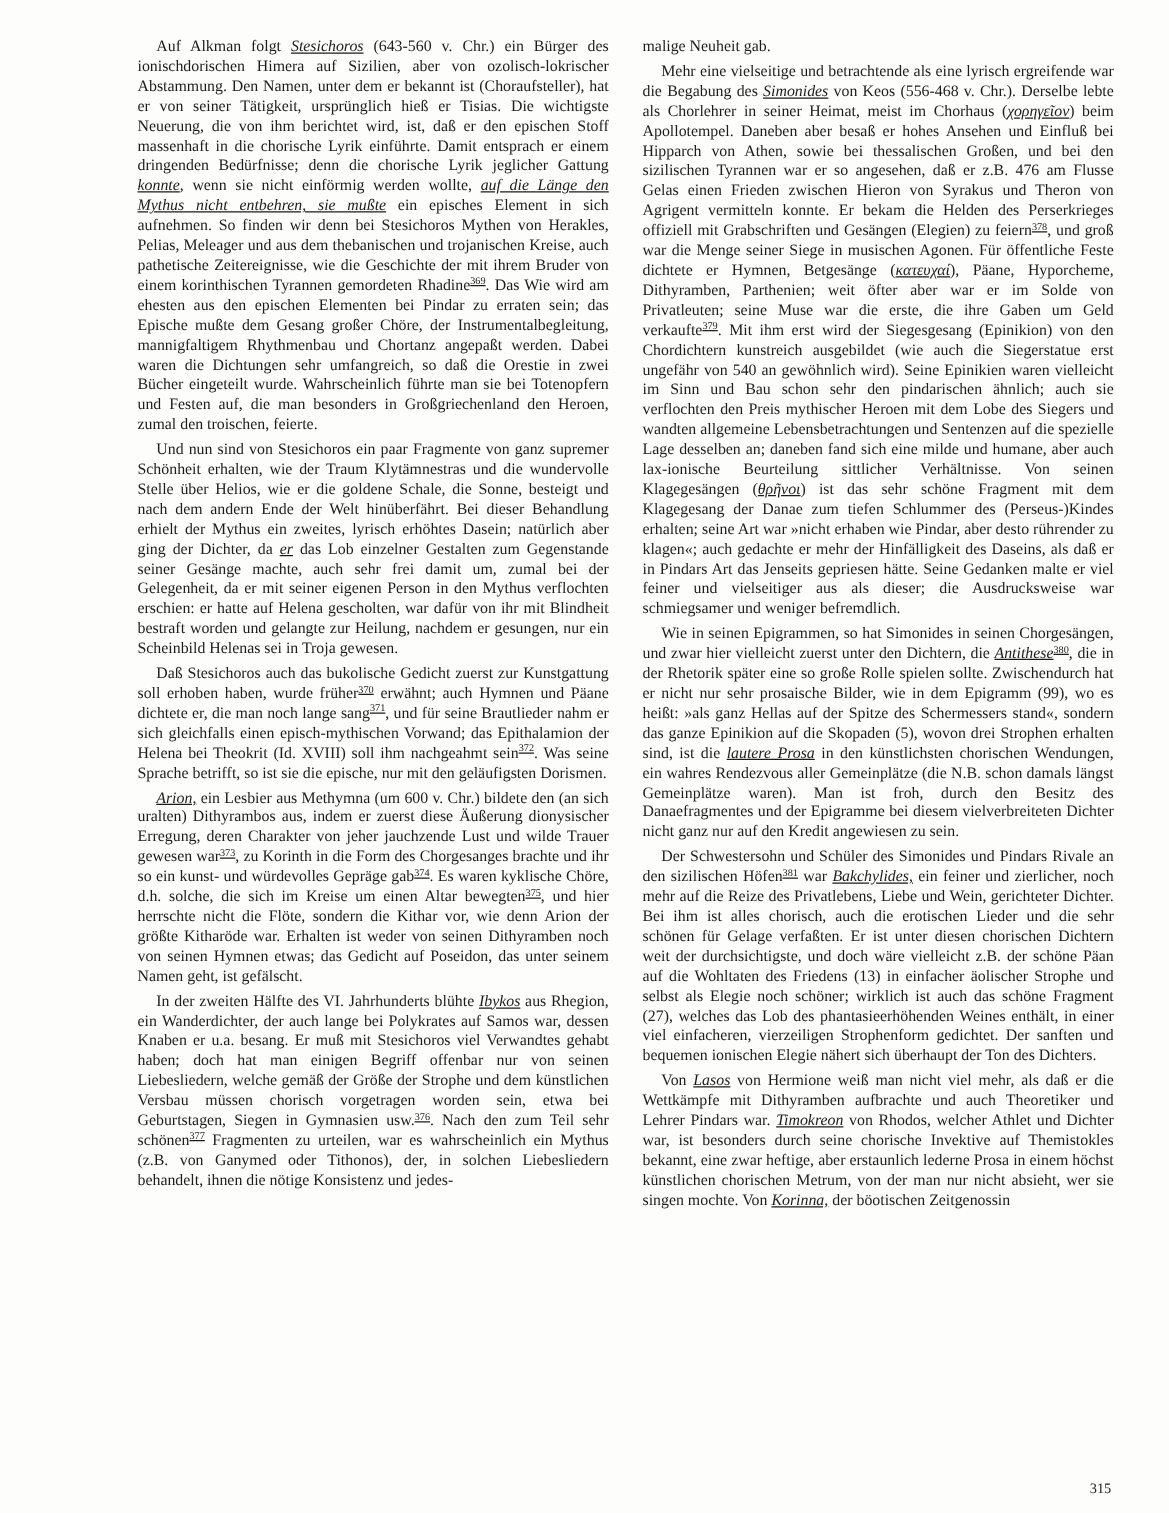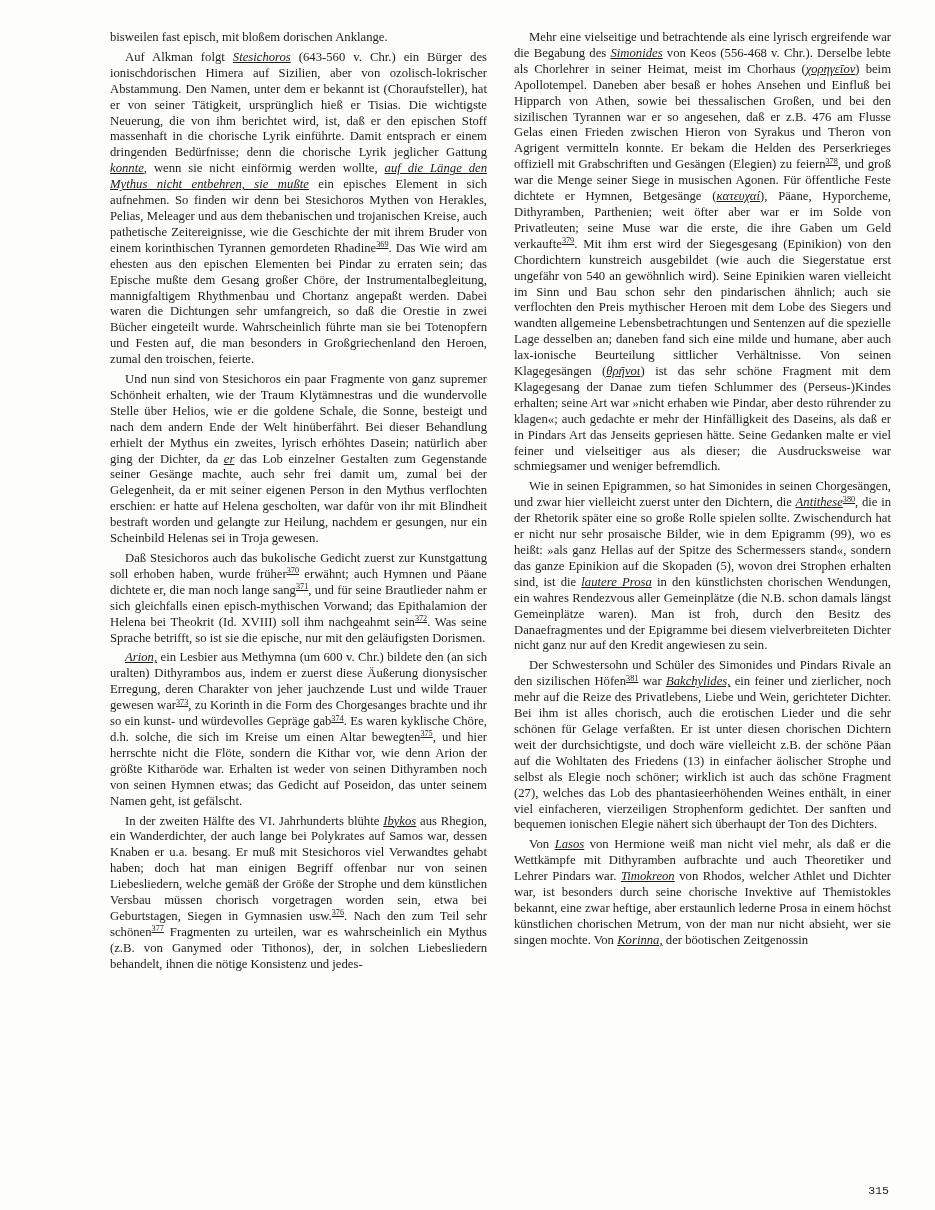--- a/index.html
+++ b/index.html
@@ -40,37 +40,36 @@
     position: relative;
     top: -4.5px;
     text-decoration: underline;
   }
   .page-number {
     position: absolute;
     right: 46px;
     bottom: 13px;
     font-size: 11.5px;
     color: #1c1c1c;
-    font-family: Liberation Mono, monospace;
   }
 </style>
 </head>
 <body>
 
 <div class="book-page">
   <div class="columns">
     <div class="column">
-        <p>bisweilen fast episch, mit bloßem dorischen Anklange.</p>
         <p class="indent">Auf Alkman folgt <i>Stesichoros</i> (643-560 v. Chr.) ein Bürger des ionischdorischen Himera auf Sizilien, aber von ozolisch-lokrischer Abstammung. Den Namen, unter dem er bekannt ist (Choraufsteller), hat er von seiner Tätigkeit, ursprünglich hieß er Tisias. Die wichtigste Neuerung, die von ihm berichtet wird, ist, daß er den epischen Stoff massenhaft in die chorische Lyrik einführte. Damit entsprach er einem dringenden Bedürfnisse; denn die chorische Lyrik jeglicher Gattung <i>konnte</i>, wenn sie nicht einförmig werden wollte, <i>auf die Länge den Mythus nicht entbehren, sie mußte</i> ein episches Element in sich aufnehmen. So finden wir denn bei Stesichoros Mythen von Herakles, Pelias, Meleager und aus dem thebanischen und trojanischen Kreise, auch pathetische Zeitereignisse, wie die Geschichte der mit ihrem Bruder von einem korinthischen Tyrannen gemordeten Rhadine<sup>369</sup>. Das Wie wird am ehesten aus den epischen Elementen bei Pindar zu erraten sein; das Epische mußte dem Gesang großer Chöre, der Instrumentalbegleitung, mannigfaltigem Rhythmenbau und Chortanz angepaßt werden. Dabei waren die Dichtungen sehr umfangreich, so daß die Orestie in zwei Bücher eingeteilt wurde. Wahrscheinlich führte man sie bei Totenopfern und Festen auf, die man besonders in Großgriechenland den Heroen, zumal den troischen, feierte.</p>
         <p class="indent">Und nun sind von Stesichoros ein paar Fragmente von ganz supremer Schönheit erhalten, wie der Traum Klytämnestras und die wundervolle Stelle über Helios, wie er die goldene Schale, die Sonne, besteigt und nach dem andern Ende der Welt hinüberfährt. Bei dieser Behandlung erhielt der Mythus ein zweites, lyrisch erhöhtes Dasein; natürlich aber ging der Dichter, da <i>er</i> das Lob einzelner Gestalten zum Gegenstande seiner Gesänge machte, auch sehr frei damit um, zumal bei der Gelegenheit, da er mit seiner eigenen Person in den Mythus verflochten erschien: er hatte auf Helena gescholten, war dafür von ihr mit Blindheit bestraft worden und gelangte zur Heilung, nachdem er gesungen, nur ein Scheinbild Helenas sei in Troja gewesen.</p>
         <p class="indent">Daß Stesichoros auch das bukolische Gedicht zuerst zur Kunstgattung soll erhoben haben, wurde früher<sup>370</sup> erwähnt; auch Hymnen und Päane dichtete er, die man noch lange sang<sup>371</sup>, und für seine Brautlieder nahm er sich gleichfalls einen episch-mythischen Vorwand; das Epithalamion der Helena bei Theokrit (Id. XVIII) soll ihm nachgeahmt sein<sup>372</sup>. Was seine Sprache betrifft, so ist sie die epische, nur mit den geläufigsten Dorismen.</p>
         <p class="indent"><i>Arion,</i> ein Lesbier aus Methymna (um 600 v. Chr.) bildete den (an sich uralten) Dithyrambos aus, indem er zuerst diese Äußerung dionysischer Erregung, deren Charakter von jeher jauchzende Lust und wilde Trauer gewesen war<sup>373</sup>, zu Korinth in die Form des Chorgesanges brachte und ihr so ein kunst- und würdevolles Gepräge gab<sup>374</sup>. Es waren kyklische Chöre, d.h. solche, die sich im Kreise um einen Altar bewegten<sup>375</sup>, und hier herrschte nicht die Flöte, sondern die Kithar vor, wie denn Arion der größte Kitharöde war. Erhalten ist weder von seinen Dithyramben noch von seinen Hymnen etwas; das Gedicht auf Poseidon, das unter seinem Namen geht, ist gefälscht.</p>
         <p class="indent">In der zweiten Hälfte des VI. Jahrhunderts blühte <i>Ibykos</i> aus Rhegion, ein Wanderdichter, der auch lange bei Polykrates auf Samos war, dessen Knaben er u.a. besang. Er muß mit Stesichoros viel Verwandtes gehabt haben; doch hat man einigen Begriff offenbar nur von seinen Liebesliedern, welche gemäß der Größe der Strophe und dem künstlichen Versbau müssen chorisch vorgetragen worden sein, etwa bei Geburtstagen, Siegen in Gymnasien usw.<sup>376</sup>. Nach den zum Teil sehr schönen<sup>377</sup> Fragmenten zu urteilen, war es wahrscheinlich ein Mythus (z.B. von Ganymed oder Tithonos), der, in solchen Liebesliedern behandelt, ihnen die nötige Konsistenz und jedes-</p>
       </div>
     <div class="column">
+        <p>malige Neuheit gab.</p>
         <p class="indent">Mehr eine vielseitige und betrachtende als eine lyrisch ergreifende war die Begabung des <i>Simonides</i> von Keos (556-468 v. Chr.). Derselbe lebte als Chorlehrer in seiner Heimat, meist im Chorhaus (<i>χορηγεῖον</i>) beim Apollotempel. Daneben aber besaß er hohes Ansehen und Einfluß bei Hipparch von Athen, sowie bei thessalischen Großen, und bei den sizilischen Tyrannen war er so angesehen, daß er z.B. 476 am Flusse Gelas einen Frieden zwischen Hieron von Syrakus und Theron von Agrigent vermitteln konnte. Er bekam die Helden des Perserkrieges offiziell mit Grabschriften und Gesängen (Elegien) zu feiern<sup>378</sup>, und groß war die Menge seiner Siege in musischen Agonen. Für öffentliche Feste dichtete er Hymnen, Betgesänge (<i>κατευχαί</i>), Päane, Hyporcheme, Dithyramben, Parthenien; weit öfter aber war er im Solde von Privatleuten; seine Muse war die erste, die ihre Gaben um Geld verkaufte<sup>379</sup>. Mit ihm erst wird der Siegesgesang (Epinikion) von den Chordichtern kunstreich ausgebildet (wie auch die Siegerstatue erst ungefähr von 540 an gewöhnlich wird). Seine Epinikien waren vielleicht im Sinn und Bau schon sehr den pindarischen ähnlich; auch sie verflochten den Preis mythischer Heroen mit dem Lobe des Siegers und wandten allgemeine Lebensbetrachtungen und Sentenzen auf die spezielle Lage desselben an; daneben fand sich eine milde und humane, aber auch lax-ionische Beurteilung sittlicher Verhältnisse. Von seinen Klagegesängen (<i>θρῆνοι</i>) ist das sehr schöne Fragment mit dem Klagegesang der Danae zum tiefen Schlummer des (Perseus-)Kindes erhalten; seine Art war »nicht erhaben wie Pindar, aber desto rührender zu klagen«; auch gedachte er mehr der Hinfälligkeit des Daseins, als daß er in Pindars Art das Jenseits gepriesen hätte. Seine Gedanken malte er viel feiner und vielseitiger aus als dieser; die Ausdrucksweise war schmiegsamer und weniger befremdlich.</p>
         <p class="indent">Wie in seinen Epigrammen, so hat Simonides in seinen Chorgesängen, und zwar hier vielleicht zuerst unter den Dichtern, die <i>Antithese</i><sup>380</sup>, die in der Rhetorik später eine so große Rolle spielen sollte. Zwischendurch hat er nicht nur sehr prosaische Bilder, wie in dem Epigramm (99), wo es heißt: »als ganz Hellas auf der Spitze des Schermessers stand«, sondern das ganze Epinikion auf die Skopaden (5), wovon drei Strophen erhalten sind, ist die <i>lautere Prosa</i> in den künstlichsten chorischen Wendungen, ein wahres Rendezvous aller Gemeinplätze (die N.B. schon damals längst Gemeinplätze waren). Man ist froh, durch den Besitz des Danaefragmentes und der Epigramme bei diesem vielverbreiteten Dichter nicht ganz nur auf den Kredit angewiesen zu sein.</p>
         <p class="indent">Der Schwestersohn und Schüler des Simonides und Pindars Rivale an den sizilischen Höfen<sup>381</sup> war <i>Bakchylides,</i> ein feiner und zierlicher, noch mehr auf die Reize des Privatlebens, Liebe und Wein, gerichteter Dichter. Bei ihm ist alles chorisch, auch die erotischen Lieder und die sehr schönen für Gelage verfaßten. Er ist unter diesen chorischen Dichtern weit der durchsichtigste, und doch wäre vielleicht z.B. der schöne Päan auf die Wohltaten des Friedens (13) in einfacher äolischer Strophe und selbst als Elegie noch schöner; wirklich ist auch das schöne Fragment (27), welches das Lob des phantasieerhöhenden Weines enthält, in einer viel einfacheren, vierzeiligen Strophenform gedichtet. Der sanften und bequemen ionischen Elegie nähert sich überhaupt der Ton des Dichters.</p>
         <p class="indent">Von <i>Lasos</i> von Hermione weiß man nicht viel mehr, als daß er die Wettkämpfe mit Dithyramben aufbrachte und auch Theoretiker und Lehrer Pindars war. <i>Timokreon</i> von Rhodos, welcher Athlet und Dichter war, ist besonders durch seine chorische Invektive auf Themistokles bekannt, eine zwar heftige, aber erstaunlich lederne Prosa in einem höchst künstlichen chorischen Metrum, von der man nur nicht absieht, wer sie singen mochte. Von <i>Korinna,</i> der böotischen Zeitgenossin</p>
       </div>
   </div>
   <span class="page-number">315</span>
 </div>
 
 </body></html>

